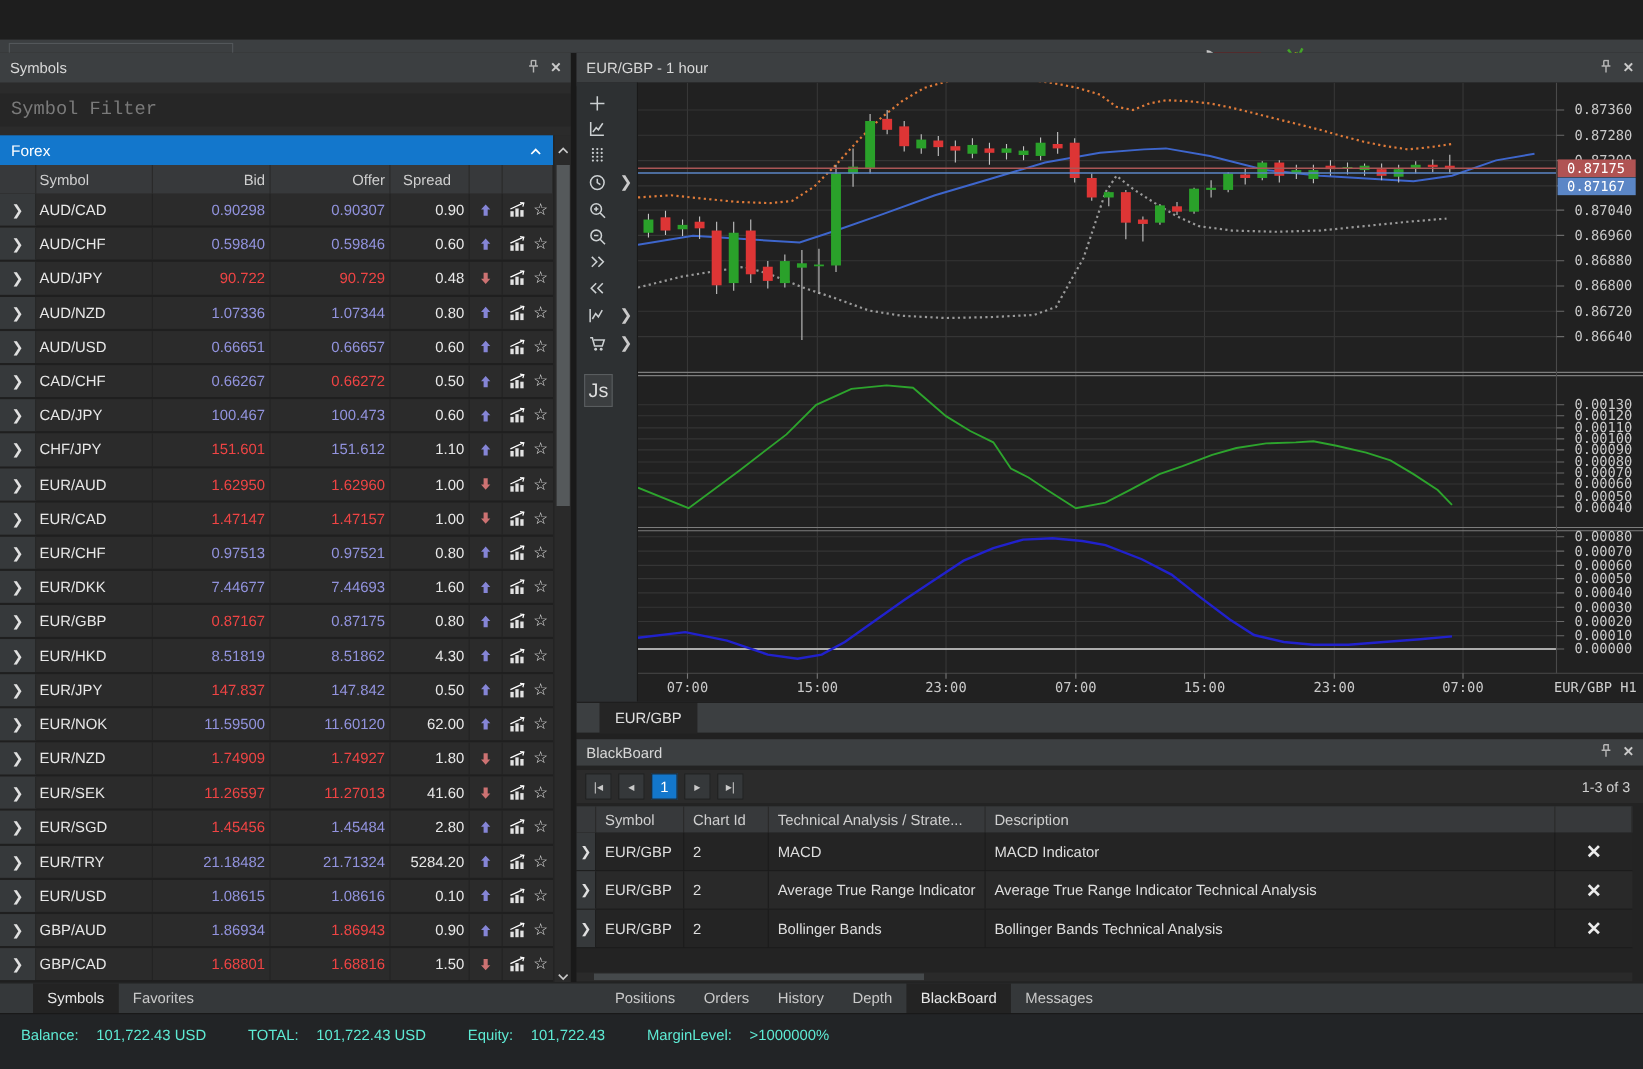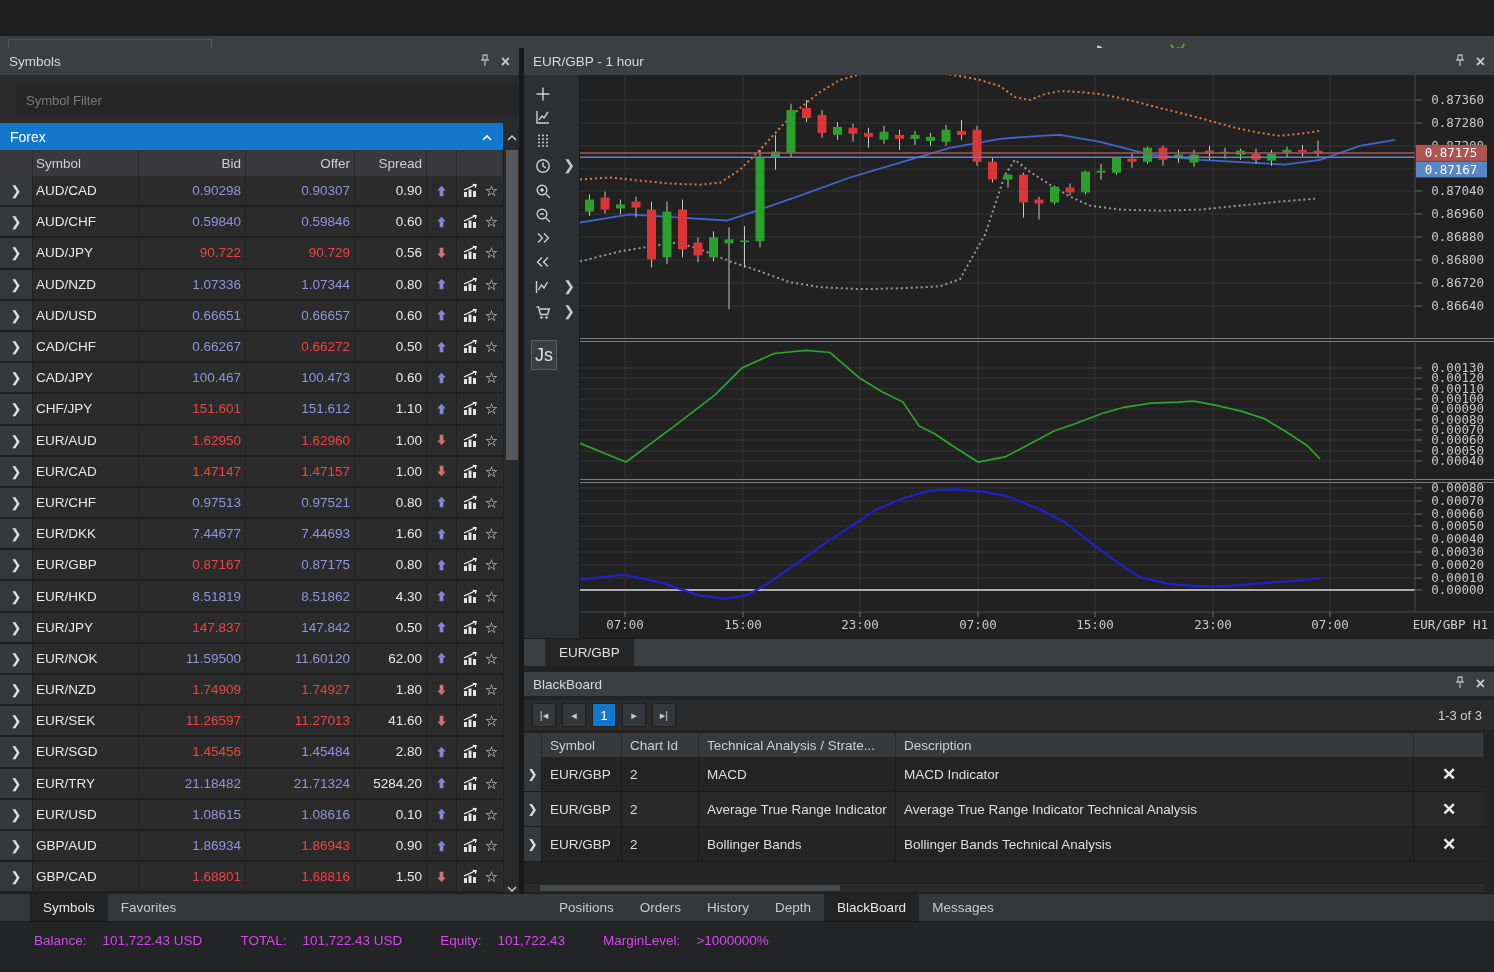--- a/index.html
+++ b/index.html
@@ -17,23 +17,23 @@
   .dot { width:11px; height:11px; border-radius:50%; display:inline-block; }
 
   
   .panel-header { height:27px; background:#3c3f41; display:flex; align-items:center; padding:0 9px;
                   font-size:13.5px; color:#d8d8d8; }
   .ph-icons { margin-left:auto; display:flex; gap:11px; align-items:center; }
   .x-icon { font-size:16px; font-weight:bold; color:#c9c9c9; line-height:14px; }
 
   
   #left-panel { left:0; top:48px; width:519px; height:845px; background:#2b2b2b; overflow:hidden; }
-  #symbol-filter { position:absolute; left:16px; top:37px; width:519px; height:30px; background:#262626;
-                   border:0; outline:none; color:#ddd; padding:0 10px; font-size:13px;
-                   font-family:Liberation Sans, sans-serif; }
+  #symbol-filter { position:absolute; left:0; top:37px; width:519px; height:30px; background:#262626;
+                   border:0; outline:none; color:#ddd; padding:0 10px; font-size:17px;
+                   font-family:Liberation Mono, monospace; }
   #symbol-filter::placeholder { color:#7a7a7a; }
   #forex-bar { left:0; top:75px; width:503px; height:27px; background:#1377cc; color:#fff;
                display:flex; align-items:center; padding:0 10px; font-size:14px; }
   #sym-thead { left:0; top:102px; width:503px; height:26px; background:#37393b; display:flex;
                font-size:13.5px; color:#cfcfcf; align-items:center; }
   #sym-rows { left:0; top:128px; width:503px; height:717px; overflow:hidden; }
   .srow { height:31.2px; display:flex; align-items:center; background:#2b2b2b;
           border-bottom:2px solid #1f1f1f; font-size:13.5px; }
   .cell { border-right:1px solid #232323; height:100%; display:flex; align-items:center; }
   .c-exp  { width:33px;  background:#36393b; justify-content:center; color:#e0e0e0; font-size:13px; }
@@ -90,21 +90,21 @@
   #bb-hthumb { position:absolute; left:16px; top:1px; width:300px; height:6px; background:#45494b; }
 
   
   #bottom-tabs { left:0; top:893px; width:1494px; height:28px; background:#35383a; border-top:1px solid #1e1e1e;
                  font-size:13.5px; color:#c9c9c9; }
   .btab { display:inline-block; padding:0 13px; height:28px; line-height:27px; }
   .btab.active { background:#232323; color:#e8e8e8; }
   #ltabs { position:absolute; left:30px; top:0; }
   #rtabs { position:absolute; left:546px; top:0; }
   #status-bar { left:0; top:921px; width:1494px; height:51px; background:#222426; border-top:1px solid #191919; }
-  .sb-row { display:flex; padding:11px 0 0 34px; gap:38px; font-size:13.5px; color:#d946ef; }
+  .sb-row { display:flex; padding:11px 0 0 19px; gap:38px; font-size:13.5px; color:#5eead4; }
   .sb-item { display:flex; gap:16px; }
   #splitter { left:519px; top:48px; width:5px; height:873px; background:#191919; }
 </style>
 </head>
 <body>
 
 <div class="abs" id="menubar">
   <div id="menu-group">
       <div class="menu-item">File</div>
       <div class="menu-item">Options</div>
@@ -148,21 +148,21 @@
     <span>Forex</span>
     <span style="margin-left:auto"><svg width="12" height="8" viewBox="0 0 12 8">
           <path d="M2 6l4-4 4 4" stroke="#ffffff" stroke-width="1.6" fill="none"></path>
         </svg></span>
   </div>
   <div class="abs" id="sym-thead">
       <div style="width: 33px; height: 100%; display: flex; align-items: center; border-right: 1px solid rgb(42, 42, 42); padding-left: 3px;"></div>
       <div style="width: 106px; height: 100%; display: flex; align-items: center; border-right: 1px solid rgb(42, 42, 42); padding-left: 3px;">Symbol</div>
       <div style="width: 107px; height: 100%; display: flex; align-items: center; border-right: 1px solid rgb(42, 42, 42); justify-content: flex-end; padding-right: 4px;">Bid</div>
       <div style="width: 109px; height: 100%; display: flex; align-items: center; border-right: 1px solid rgb(42, 42, 42); justify-content: flex-end; padding-right: 4px;">Offer</div>
-      <div style="width: 72px; height: 100%; display: flex; align-items: center; border-right: 1px solid rgb(42, 42, 42); justify-content: flex-end; padding-right: 4px;">Spread</div>
+      <div style="width: 72px; height: 100%; display: flex; align-items: center; border-right: 1px solid rgb(42, 42, 42); justify-content: flex-end; padding-right: 16px;">Spread</div>
       <div style="width: 30px; height: 100%; display: flex; align-items: center; border-right: 1px solid rgb(42, 42, 42); padding-left: 3px;"></div>
       <div style="width: 46px; height: 100%; display: flex; align-items: center; border-right: 1px solid rgb(42, 42, 42); padding-left: 3px;"></div>
     </div>
   <div class="abs" id="sym-rows">
       <div class="srow">
         <div class="cell c-exp">❯</div>
         <div class="cell c-sym">AUD/CAD</div>
         <div class="cell c-bid up">0.90298</div>
         <div class="cell c-off up">0.90307</div>
         <div class="cell c-spr">0.90</div>
@@ -202,21 +202,21 @@
             <path d="M10.8 1.2l3.4.4-.9 3.2" fill="none" stroke="#ffffff" stroke-width="1.1"></path>
           </svg>
           <span class="star">☆</span>
         </div>
       </div>
       <div class="srow">
         <div class="cell c-exp">❯</div>
         <div class="cell c-sym">AUD/JPY</div>
         <div class="cell c-bid down">90.722</div>
         <div class="cell c-off down">90.729</div>
-        <div class="cell c-spr">0.56</div>
+        <div class="cell c-spr">0.48</div>
         <div class="cell c-arr">
           <svg width="15" height="16" viewBox="0 0 16 16">
             <polygon points="8,13.5 3.5,8.5 6,8.5 6,2.5 10,2.5 10,8.5 12.5,8.5" fill="#cd7272"></polygon>
           </svg>
         </div>
         <div class="cell c-ico">
           <svg width="17" height="15" viewBox="0 0 17 15">
             <rect x="2" y="9" width="3" height="5" fill="#e3e3e3"></rect>
             <rect x="6.5" y="6.5" width="3" height="7.5" fill="#e3e3e3"></rect>
             <rect x="11" y="8" width="3" height="6" fill="#e3e3e3"></rect>

